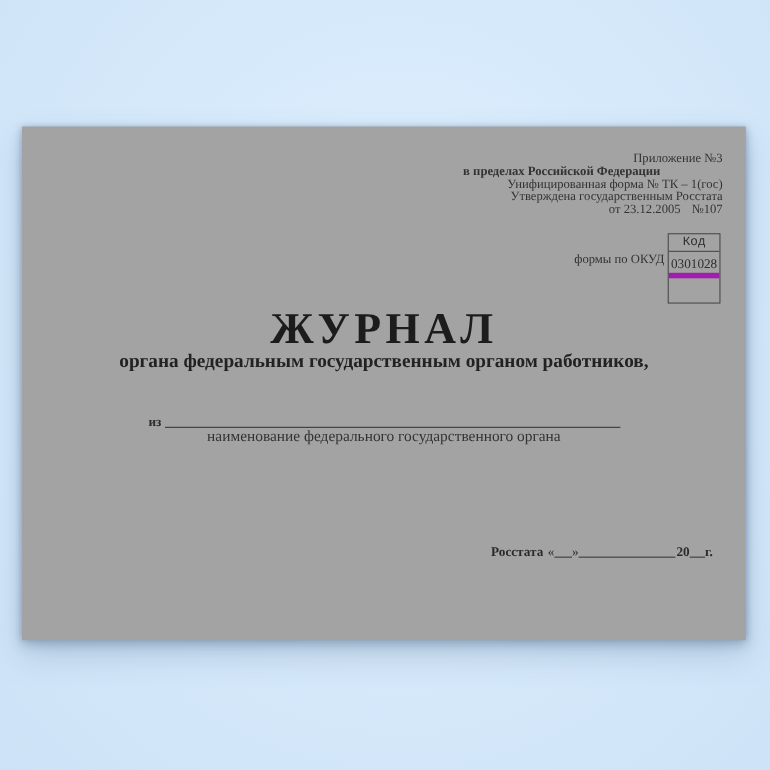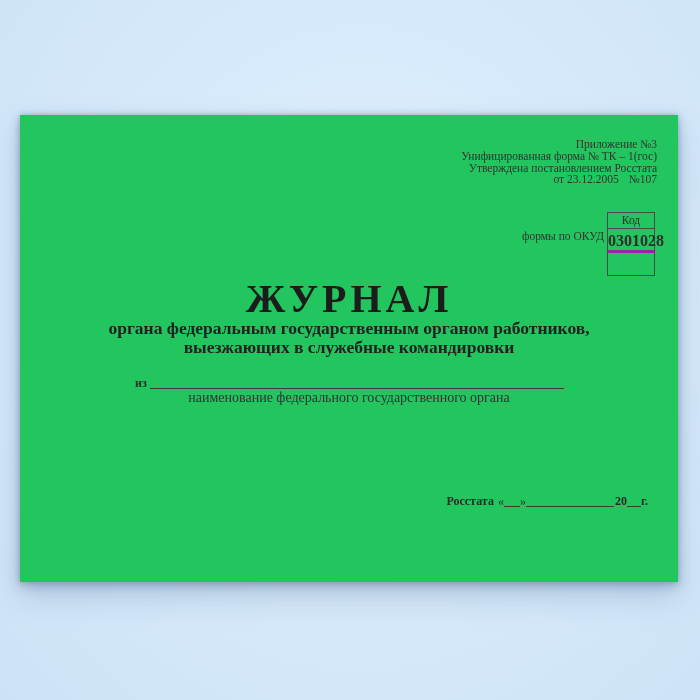--- a/index.html
+++ b/index.html
@@ -8,42 +8,42 @@
     font-family:"Liberation Serif","DejaVu Serif",serif;
     color:#2e2e2e;
     overflow:hidden;
   }
   .backdrop {
     position:absolute; left:0; top:0; width:700px; height:700px;
     background:radial-gradient(ellipse at 52% 42%, #e1f0fd 0%, #d7eafb 45%, #d2e6f9 75%, #cde2f6 100%);
   }
   .paper {
     position:absolute; left:20px; top:115px; width:658px; height:467px;
-    background:#22c55e;
+    background:#a3a3a3;
     box-shadow:0 0 5px rgba(98,127,158,0.45),
                0 4px 10px rgba(98,127,158,0.45),
                0 14px 28px rgba(98,127,158,0.30);
   }
   
   .hdr {
     position:absolute; top:24px; right:21px; width:236px;
     font-size:11.5px; line-height:11.8px; text-align:right; color:#333;
     white-space:nowrap;
   }
   .hdr .left { text-align:left; }
   .b { font-weight:bold; }
   .num-gap { display:inline-block; margin-left:10px; }
   
   .code-box {
     position:absolute; left:587px; top:97px; width:48px;
     border:1px solid #4a4a4a;
     font-size:11.5px; text-align:center; color:#2e2e2e;
   }
-  .code-box .row-head { height:16px; line-height:15px; border-bottom:1px solid #4a4a4a; }
-  .code-box .row-okud { height:24px; line-height:23px; border-bottom:3px solid #a21caf; font-size:16px;font-weight:bold; }
+  .code-box .row-head { height:16px; line-height:15px; border-bottom:1px solid #4a4a4a;font-family:Liberation Mono, monospace; }
+  .code-box .row-okud { height:24px; line-height:23px; border-bottom:5px solid #a21caf; font-size:12px; }
   .code-box .row-okpo { height:22px; }
   .box-label { position:absolute; right:74px; font-size:11.5px; color:#333; white-space:nowrap; }
   .lbl-okud { top:115px; }
   .lbl-okpo { top:136px; }
   
   .title-main {
     position:absolute; top:163px; left:0; width:100%;
     text-align:center; font-size:40px; font-weight:bold;
     letter-spacing:4px; color:#1c1c1c; line-height:1.05;
   }
@@ -77,36 +77,36 @@
 </style>
 </head>
 <body>
 
 <div class="backdrop"></div>
 
 <div class="paper">
 
   <div class="hdr">
     <div>Приложение №3</div>
+    <div class="left b">в пределах Российской Федерации</div>
     <div>Унифицированная форма № ТК – 1(гос)</div>
-    <div>Утверждена постановлением Росстата</div>
+    <div>Утверждена государственным Росстата</div>
     <div><span>от 23.12.2005</span><span class="num-gap">№107</span></div>
   </div>
 
   <div class="code-box">
     <div class="row-head">Код</div>
     <div class="row-okud">0301028</div>
     <div class="row-okpo"></div>
   </div>
   <div class="box-label lbl-okud">формы по ОКУД</div>
 
   <div class="title-main">ЖУРНАЛ</div>
   <div class="title-sub">
     <div>органа федеральным государственным органом работников,</div>
-    <div>выезжающих в служебные командировки</div>
   </div>
 
   <div class="iz-row">
     <span class="b">из</span><span class="ul iz-line"></span>
   </div>
   <div class="iz-caption">наименование федерального государственного органа</div>
 
 
   <div class="date-row finished">
     <span class="lbl">Росстата</span><span class="q">«</span><span class="ul line-day"></span><span class="q">»</span><span class="ul line-main"></span><span class="yy">20</span><span class="ul line-year"></span><span class="g">г.</span>

